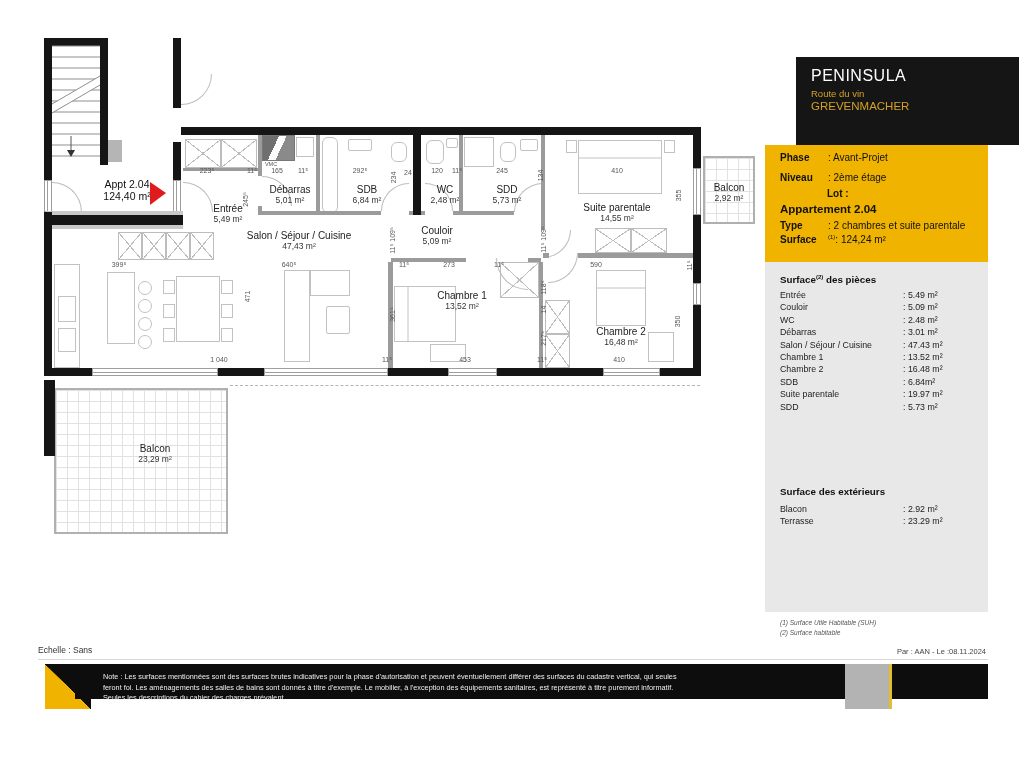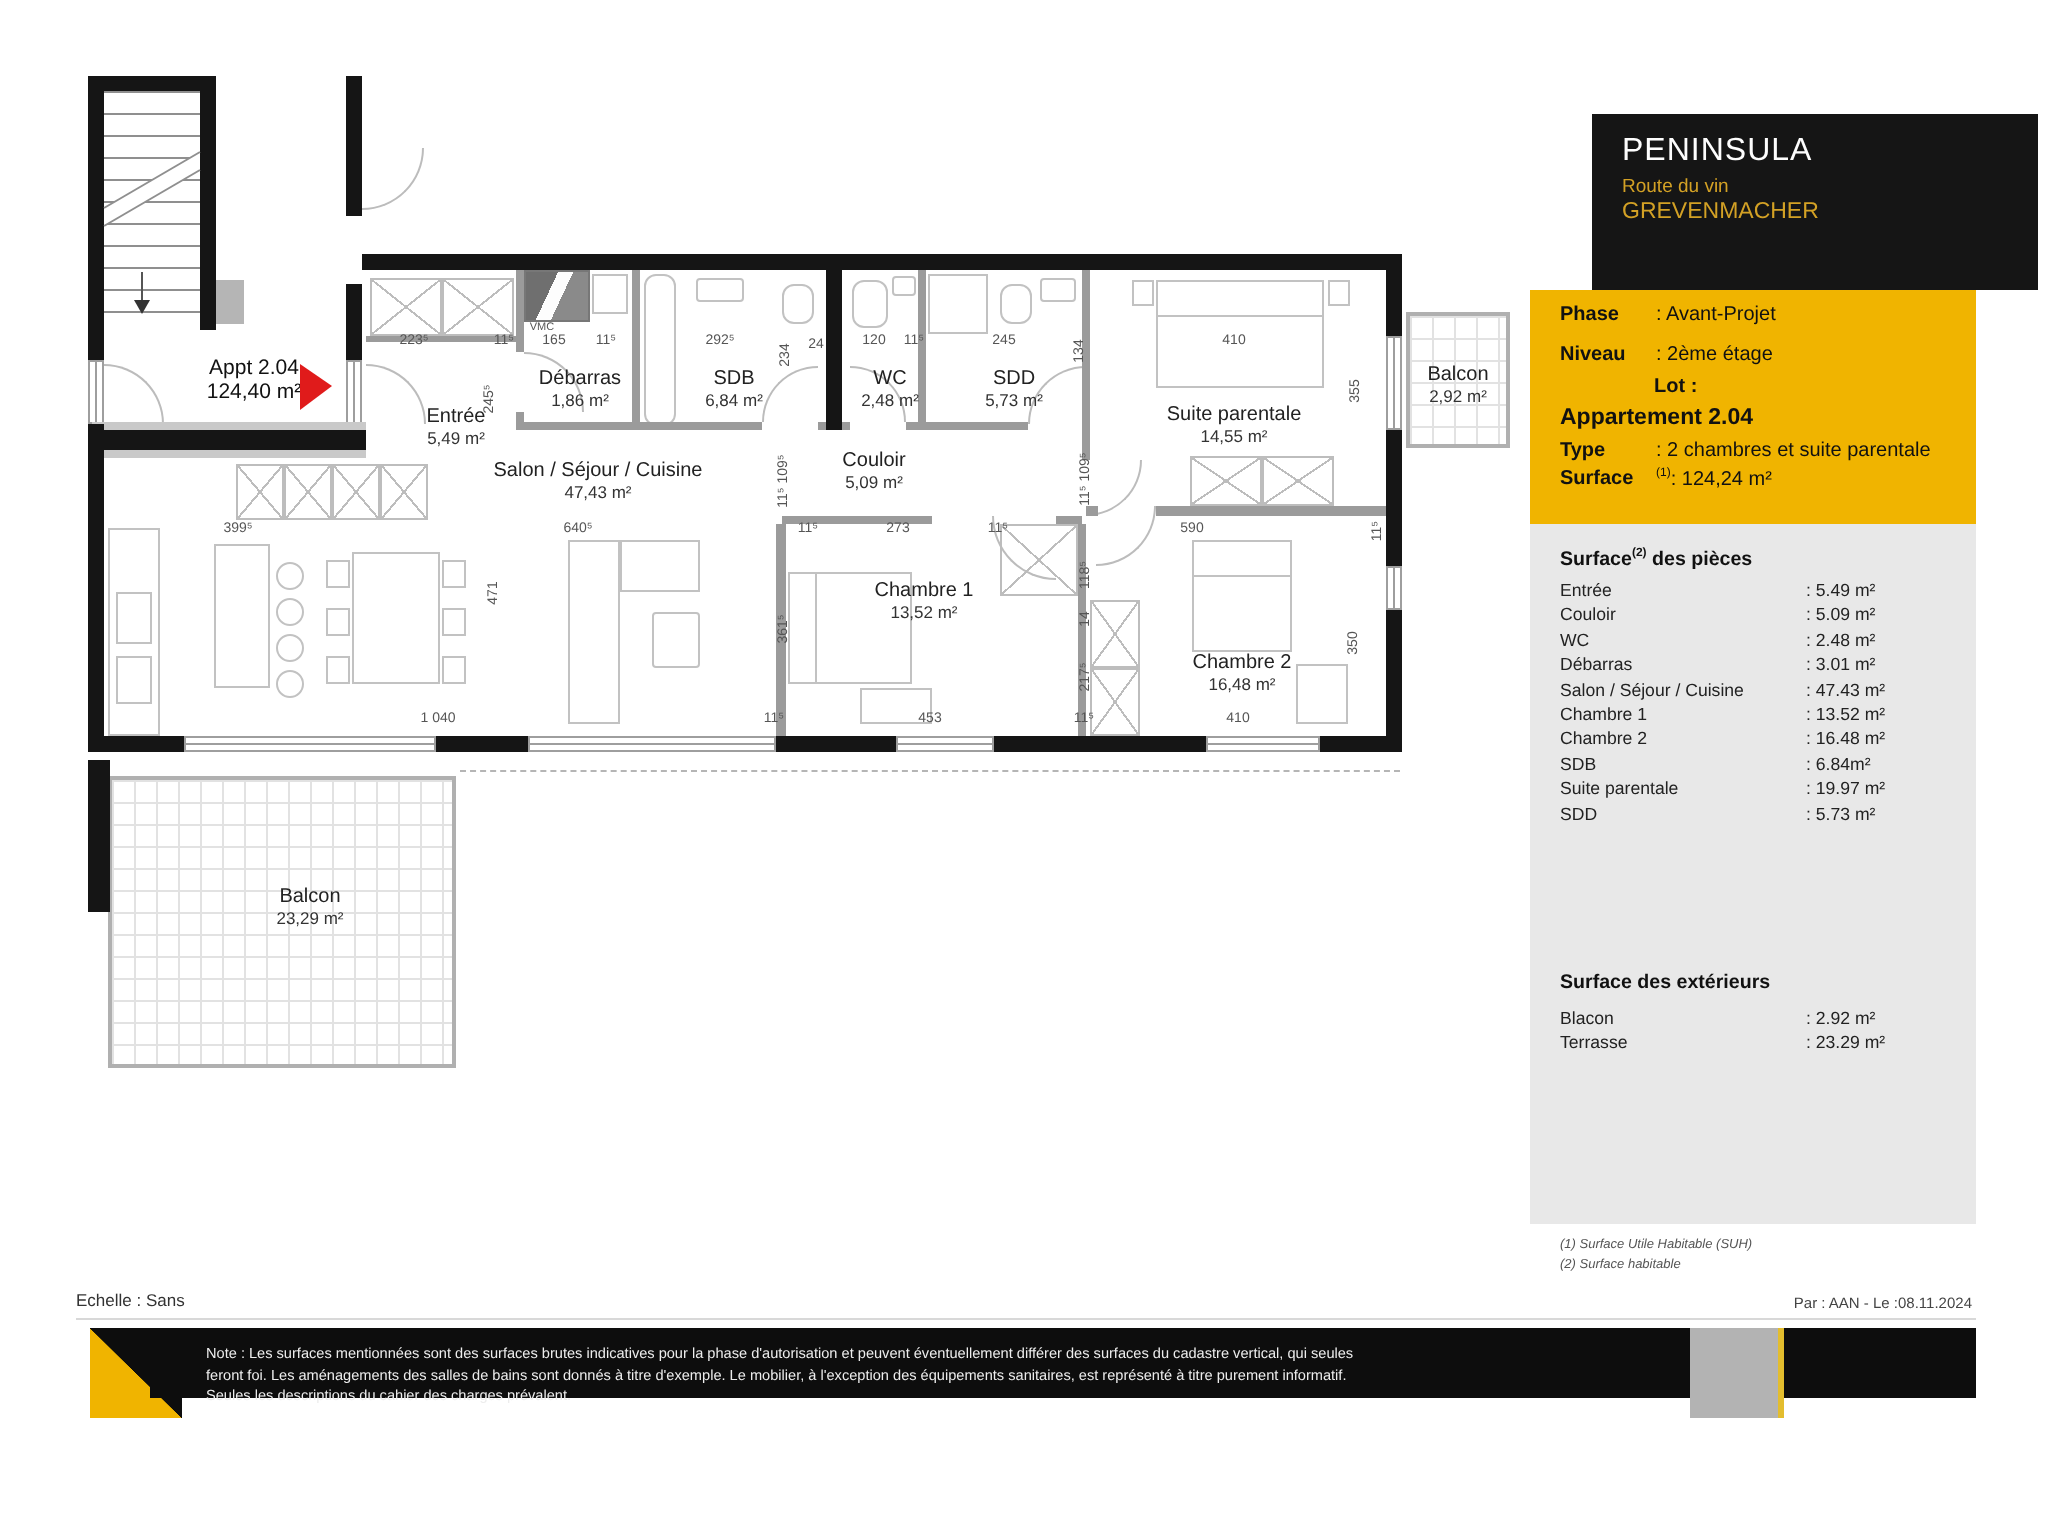--- a/index.html
+++ b/index.html
@@ -174,21 +174,21 @@
       <div class="wall-b" style="left: 497px; top: 368px; width: 106px; height: 8px;"></div>
       <div class="wall-b" style="left: 660px; top: 368px; width: 41px; height: 8px;"></div>
       <div class="wall-b" style="left: 44px; top: 380px; width: 11px; height: 76px;"></div>
       <div class="wall-b" style="left: 413px; top: 130px; width: 8px; height: 85px;"></div>
       <div class="roomlab" style="left: 228px; top: 203px;">
         <div class="rn">Entrée</div>
         <div class="ra">5,49 m²</div>
       </div>
       <div class="roomlab" style="left: 290px; top: 184px;">
         <div class="rn">Débarras</div>
-        <div class="ra">1,86 m²</div>
+        <div class="ra">5,01 m²</div>
       </div>
       <div class="roomlab" style="left: 367px; top: 184px;">
         <div class="rn">SDB</div>
         <div class="ra">6,84 m²</div>
       </div>
       <div class="roomlab" style="left: 445px; top: 184px;">
         <div class="rn">WC</div>
         <div class="ra">2,48 m²</div>
       </div>
       <div class="roomlab" style="left: 507px; top: 184px;">

